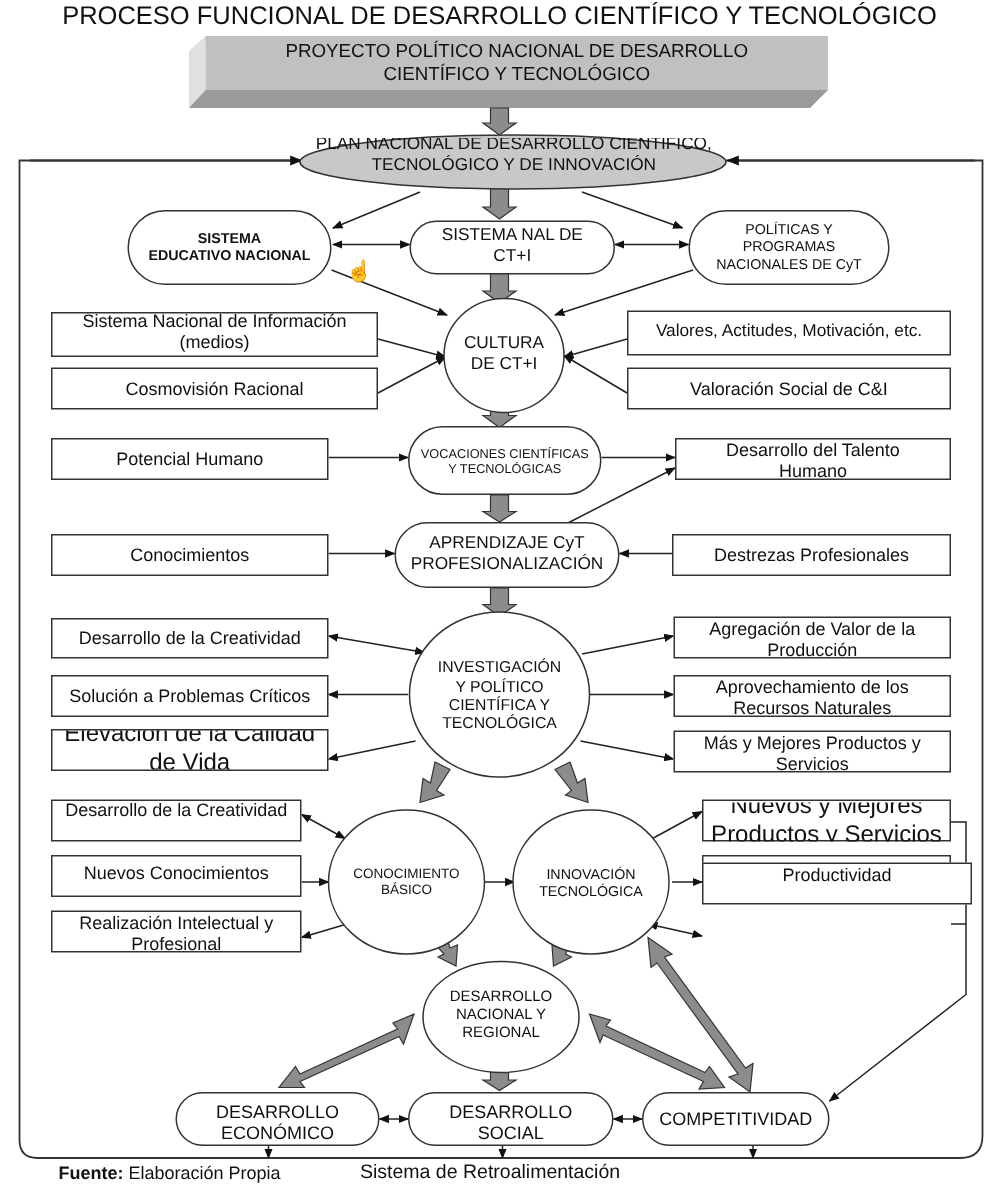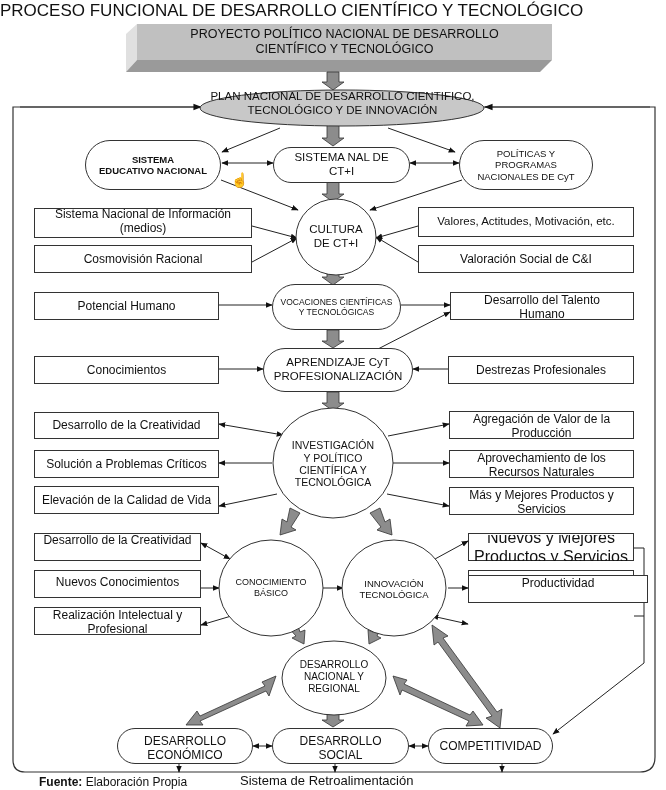--- a/index.html
+++ b/index.html
@@ -1,21 +1,21 @@
 <!DOCTYPE html>
 <html><head>
 <meta charset="utf-8">
 <style>
   html, body { margin:0; padding:0; background:#ffffff; }
   body { width:666px; height:790px; position:relative; overflow:hidden; font-family:"Liberation Sans", sans-serif; color:#111; }
   #diagram { position:absolute; left:0; top:0; }
   .lbl { position:absolute; text-align:center; line-height:1.18; color:#111; font-family:"Liberation Sans", sans-serif; display:flex; align-items:center; justify-content:center; white-space:pre-line; overflow:hidden; }
   .box { position:absolute; border:1px solid #333; background:#fff; box-sizing:border-box; }
   .rbox { position:absolute; border:1px solid #333; background:#fff; box-sizing:border-box; border-radius:22px; }
-  .title { position:absolute; left:0; width:666px; top:1px; font-size:17px; }
+  .title { position:absolute; left:0; width:666px; top:1px; text-align:center; font-size:17px; }
   .foot { position:absolute; font-size:12px; }
 </style>
 </head>
 <body>
 
 <svg id="diagram" width="666" height="790" viewBox="0 0 666 790" xmlns="http://www.w3.org/2000/svg">
   <defs>
     <marker id="ah" viewBox="0 0 10 10" refX="9" refY="5" markerWidth="7" markerHeight="7" orient="auto-start-reverse">
       <path d="M0,1 L10,5 L0,9 z" fill="#111"></path>
     </marker>
@@ -165,21 +165,21 @@
 Y POLÍTICO
 CIENTÍFICA Y
 TECNOLÓGICA</div>
 <div class="box" style="left:34px;top:412px;width:185px;height:27px;">
   <div class="lbl" style="left:0;top:0;width:100%;height:100%;font-size:12px;">Desarrollo de la Creatividad</div>
 </div>
 <div class="box" style="left:34px;top:450px;width:185px;height:28px;">
   <div class="lbl" style="left:0;top:0;width:100%;height:100%;font-size:12px;">Solución a Problemas Críticos</div>
 </div>
 <div class="box" style="left:34px;top:486px;width:185px;height:28px;">
-  <div class="lbl" style="left:0;top:0;width:100%;height:100%;font-size:12px;">Elevación de la Calidad de Vida</div>
+  <div class="lbl" style="left:0;top:0;width:100%;height:100%;font-size:16px;">Elevación de la Calidad de Vida</div>
 </div>
 <div class="box" style="left:449px;top:411px;width:185px;height:28px;">
   <div class="lbl" style="left:0;top:1px;width:100%;height:100%;font-size:12px;">Agregación de Valor de la
 Producción</div>
 </div>
 <div class="box" style="left:449px;top:450px;width:185px;height:28px;">
   <div class="lbl" style="left:0;top:1px;width:100%;height:100%;font-size:12px;">Aprovechamiento de los
 Recursos Naturales</div>
 </div>
 <div class="box" style="left:449px;top:487px;width:185px;height:28px;">

